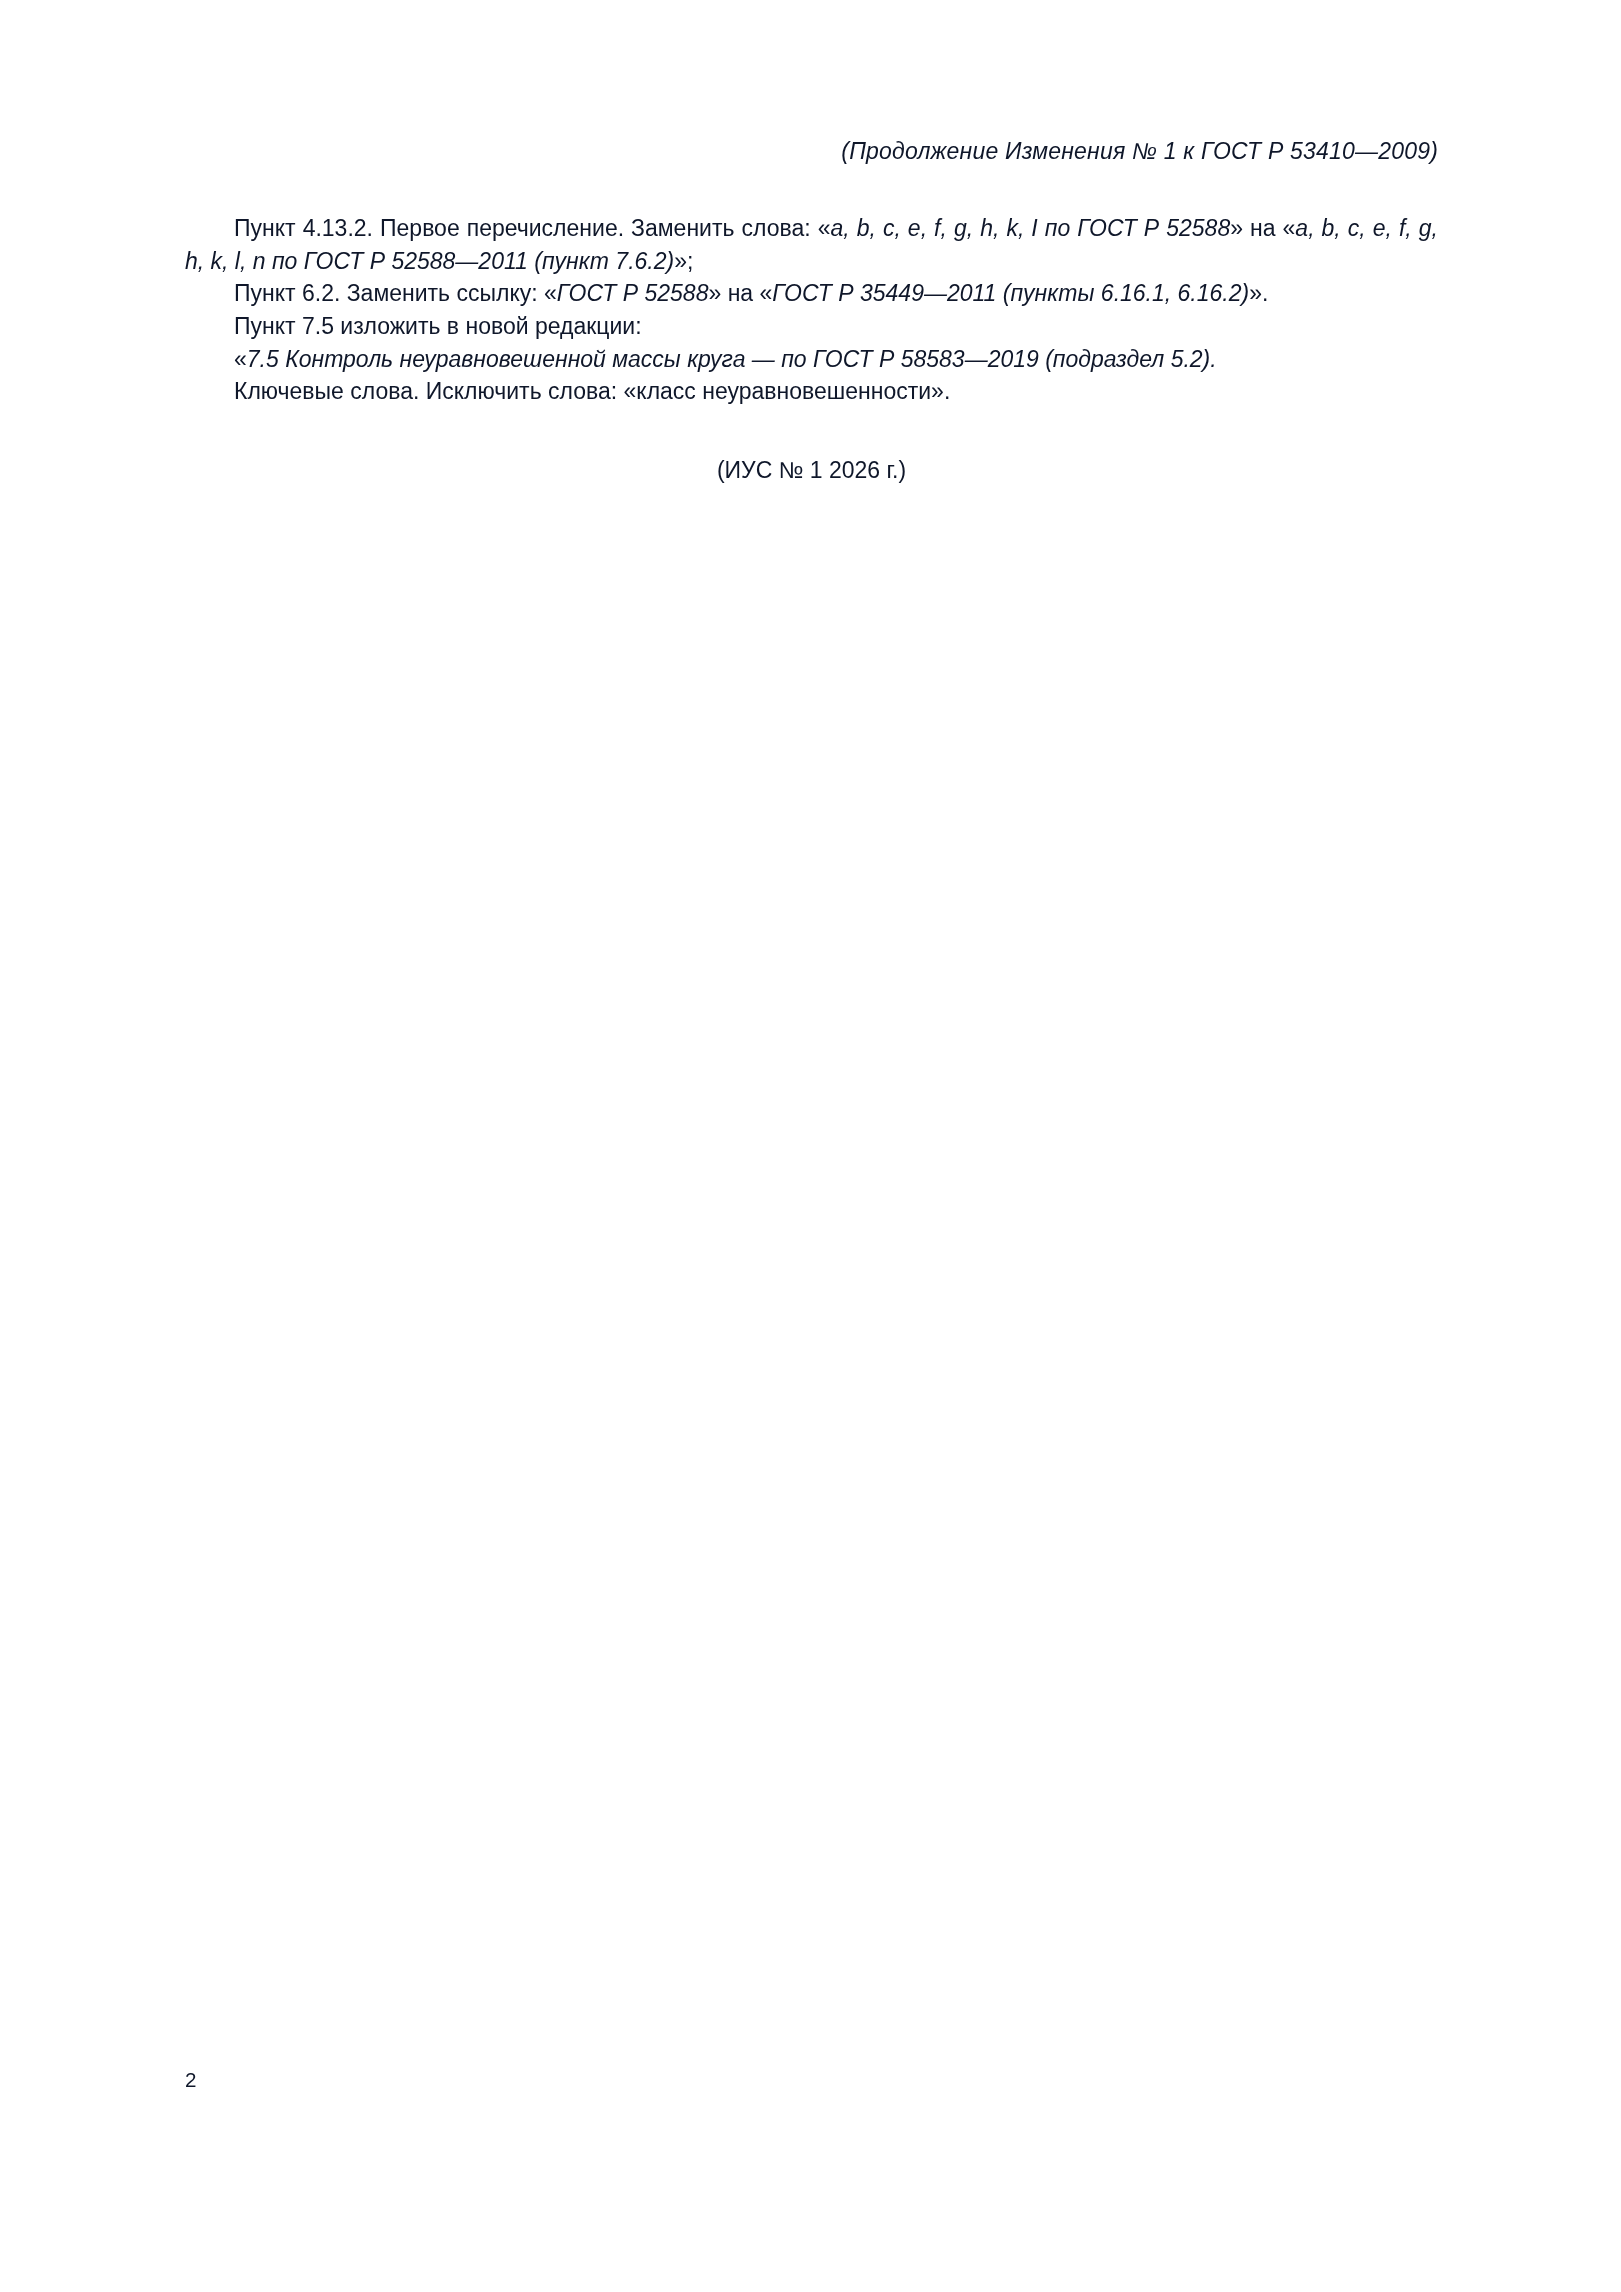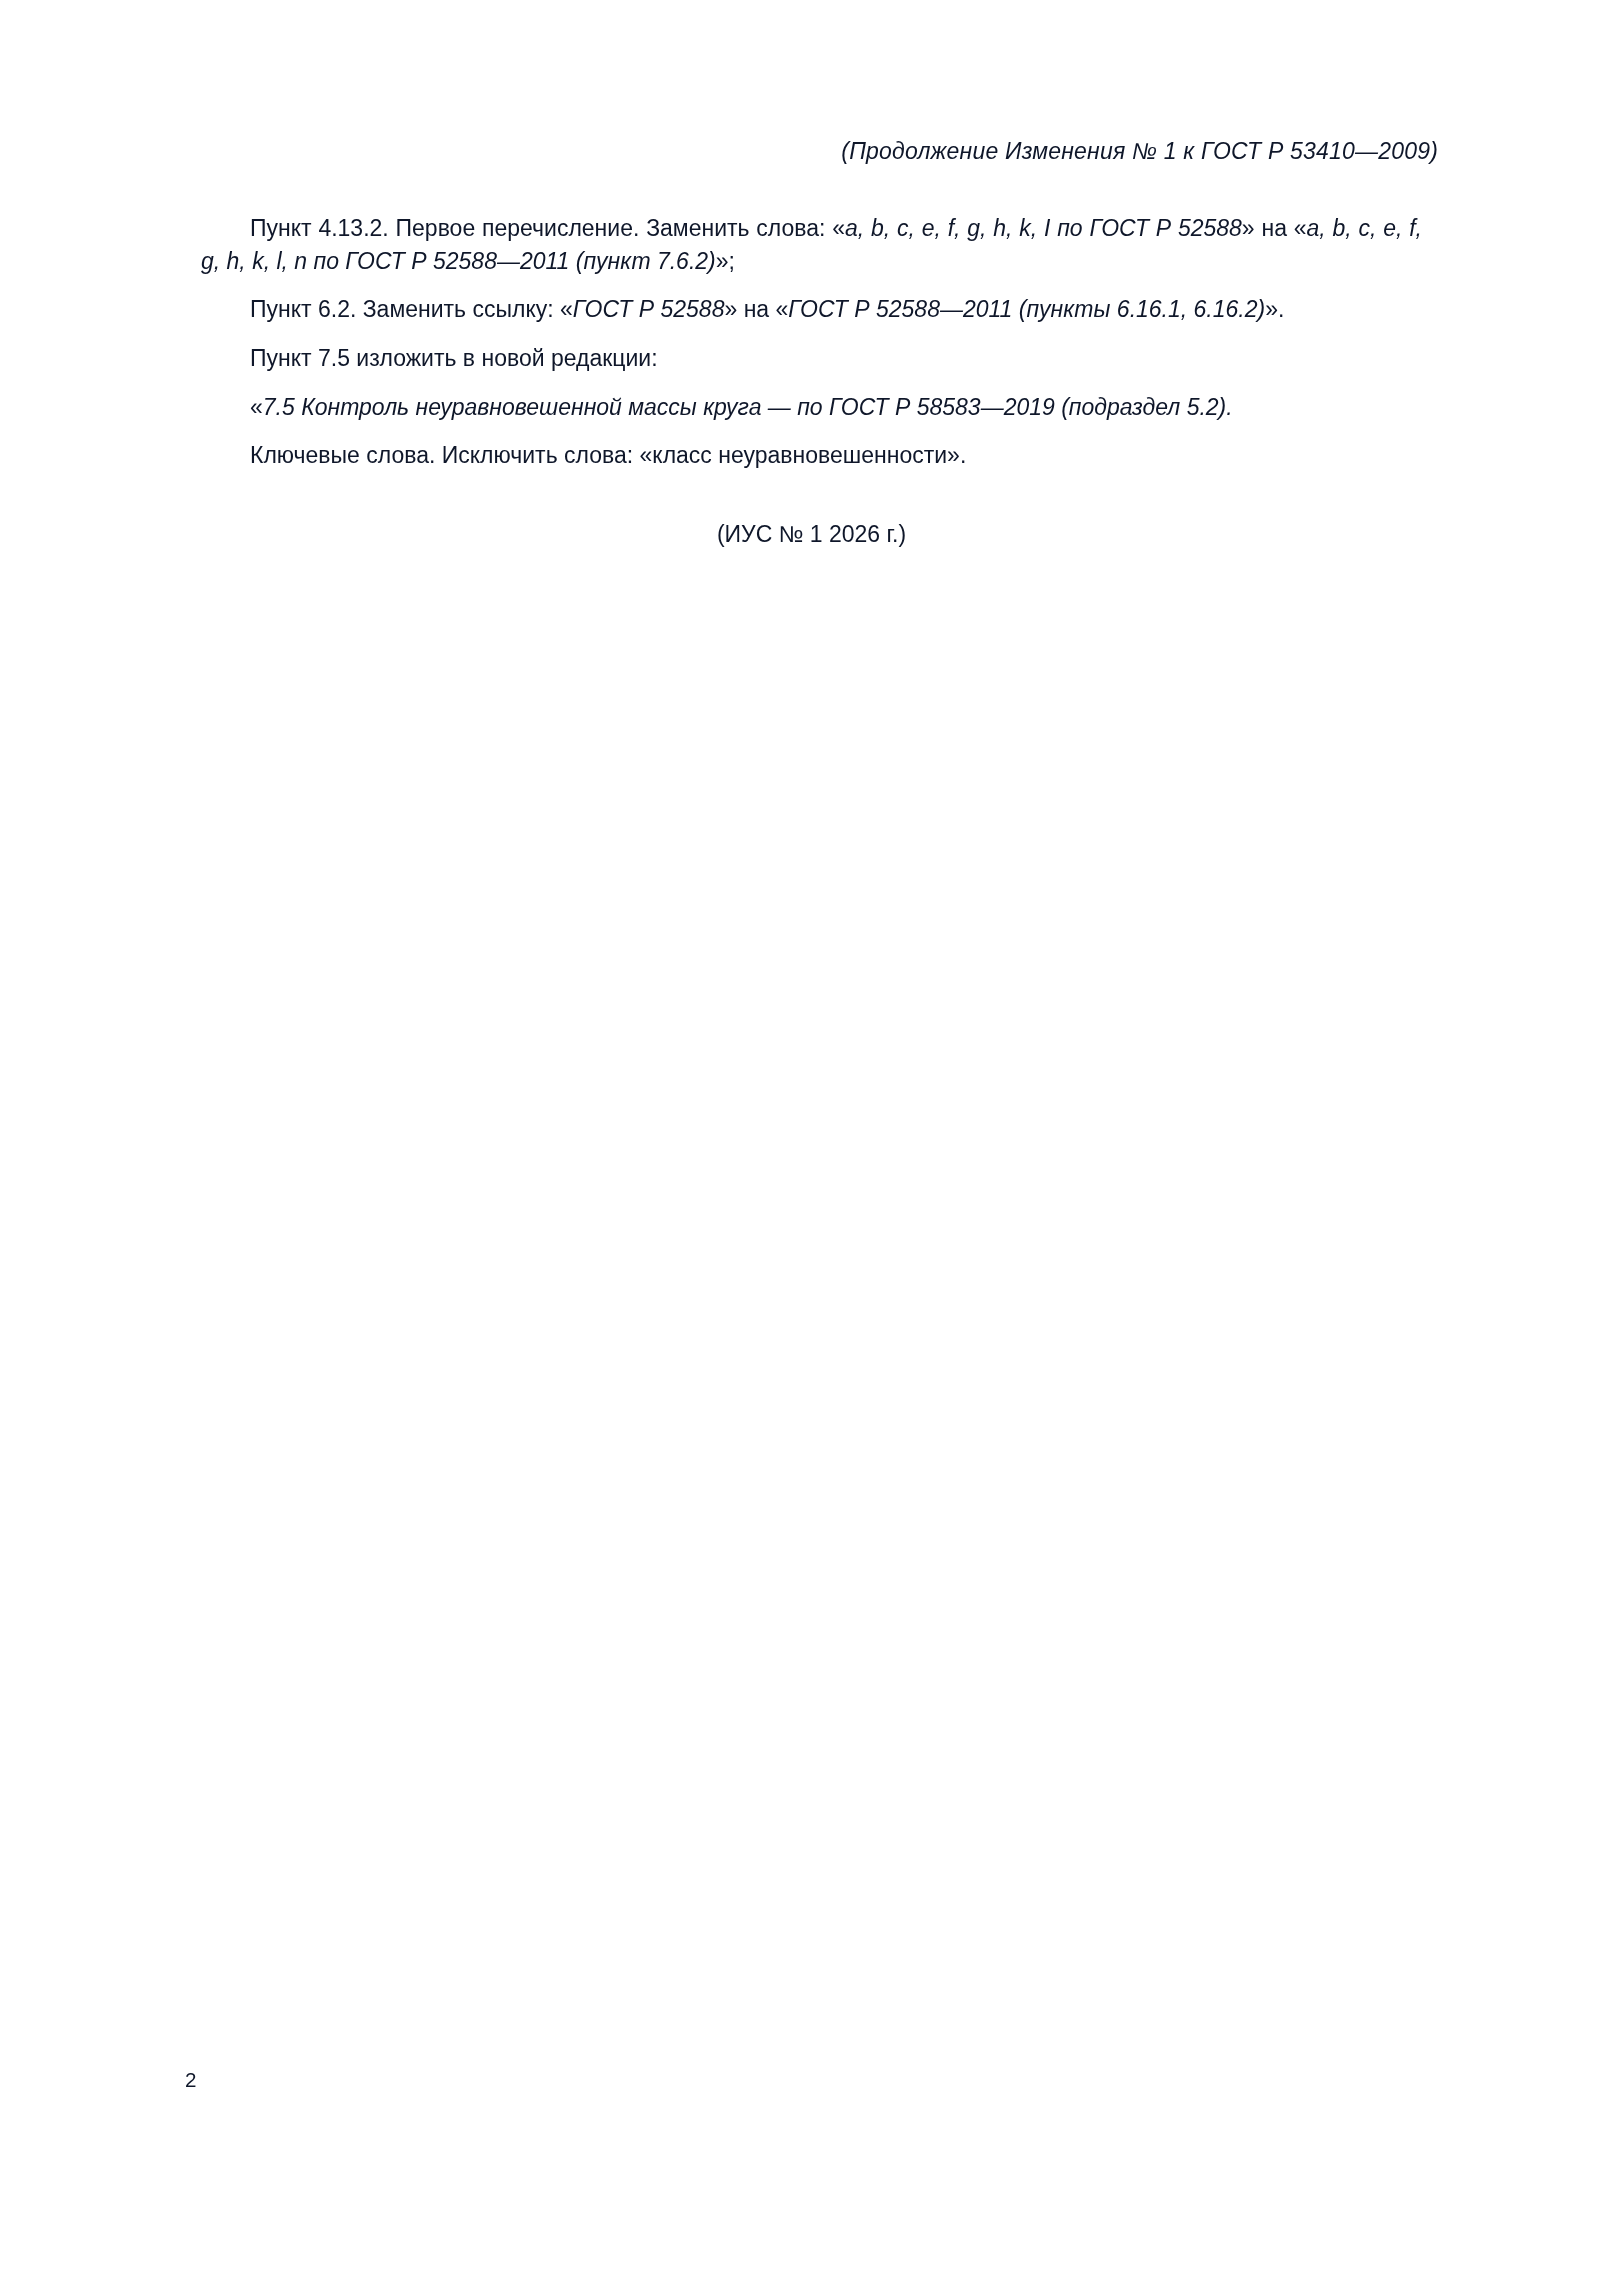--- a/index.html
+++ b/index.html
@@ -27,21 +27,21 @@
     text-align: right;
     font-style: italic;
     font-size: 23px;
     line-height: 1.3;
     margin-bottom: 45px;
     letter-spacing: 0.2px;
   }
   p.body-par {
     font-size: 23px;
     line-height: 1.42;
-    margin: 16px;
+    margin: 0;
     text-align: justify;
     text-justify: inter-word;
   }
   .indent {
     display: inline-block;
     width: 49px;
   }
   .it {
     font-style: italic;
   }
@@ -76,21 +76,21 @@
 
     <div class="header-line">(Продолжение Изменения № 1 к ГОСТ Р 53410—2009)</div>
 
     <p class="body-par">
       <span class="indent"></span><span>Пункт 4.13.2. Первое перечисление. Заменить слова: «</span><span class="it">a, b, c, e, f, g, h, k, I по ГОСТ Р 52588</span><span>» на «</span><span class="it">a, b, c, e, f, g, h, k, l, n по ГОСТ Р 52588—2011 (пункт 7.6.2)</span><span>»;</span>
     </p>
 
 
 
     <p class="body-par">
-      <span class="indent"></span><span>Пункт 6.2. Заменить ссылку: «</span><span class="it">ГОСТ Р 52588</span><span>» на «</span><span class="it">ГОСТ Р 52588—2011 (пункты 6.16.1, 6.16.2)</span><span>».</span>
+      <span class="indent"></span><span>Пункт 6.2. Заменить ссылку: «</span><span class="it">ГОСТ Р 52588</span><span>» на «</span><span class="it">ГОСТ Р 35449—2011 (пункты 6.16.1, 6.16.2)</span><span>».</span>
     </p>
 
     <p class="body-par">
       <span class="indent"></span><span>Пункт 7.5 изложить в новой редакции:</span>
     </p>
 
     <p class="body-par">
       <span class="indent"></span><span>«</span><span class="it">7.5 Контроль неуравновешенной массы круга — по ГОСТ Р 58583—2019 (подраздел 5.2).</span>
     </p>
 

